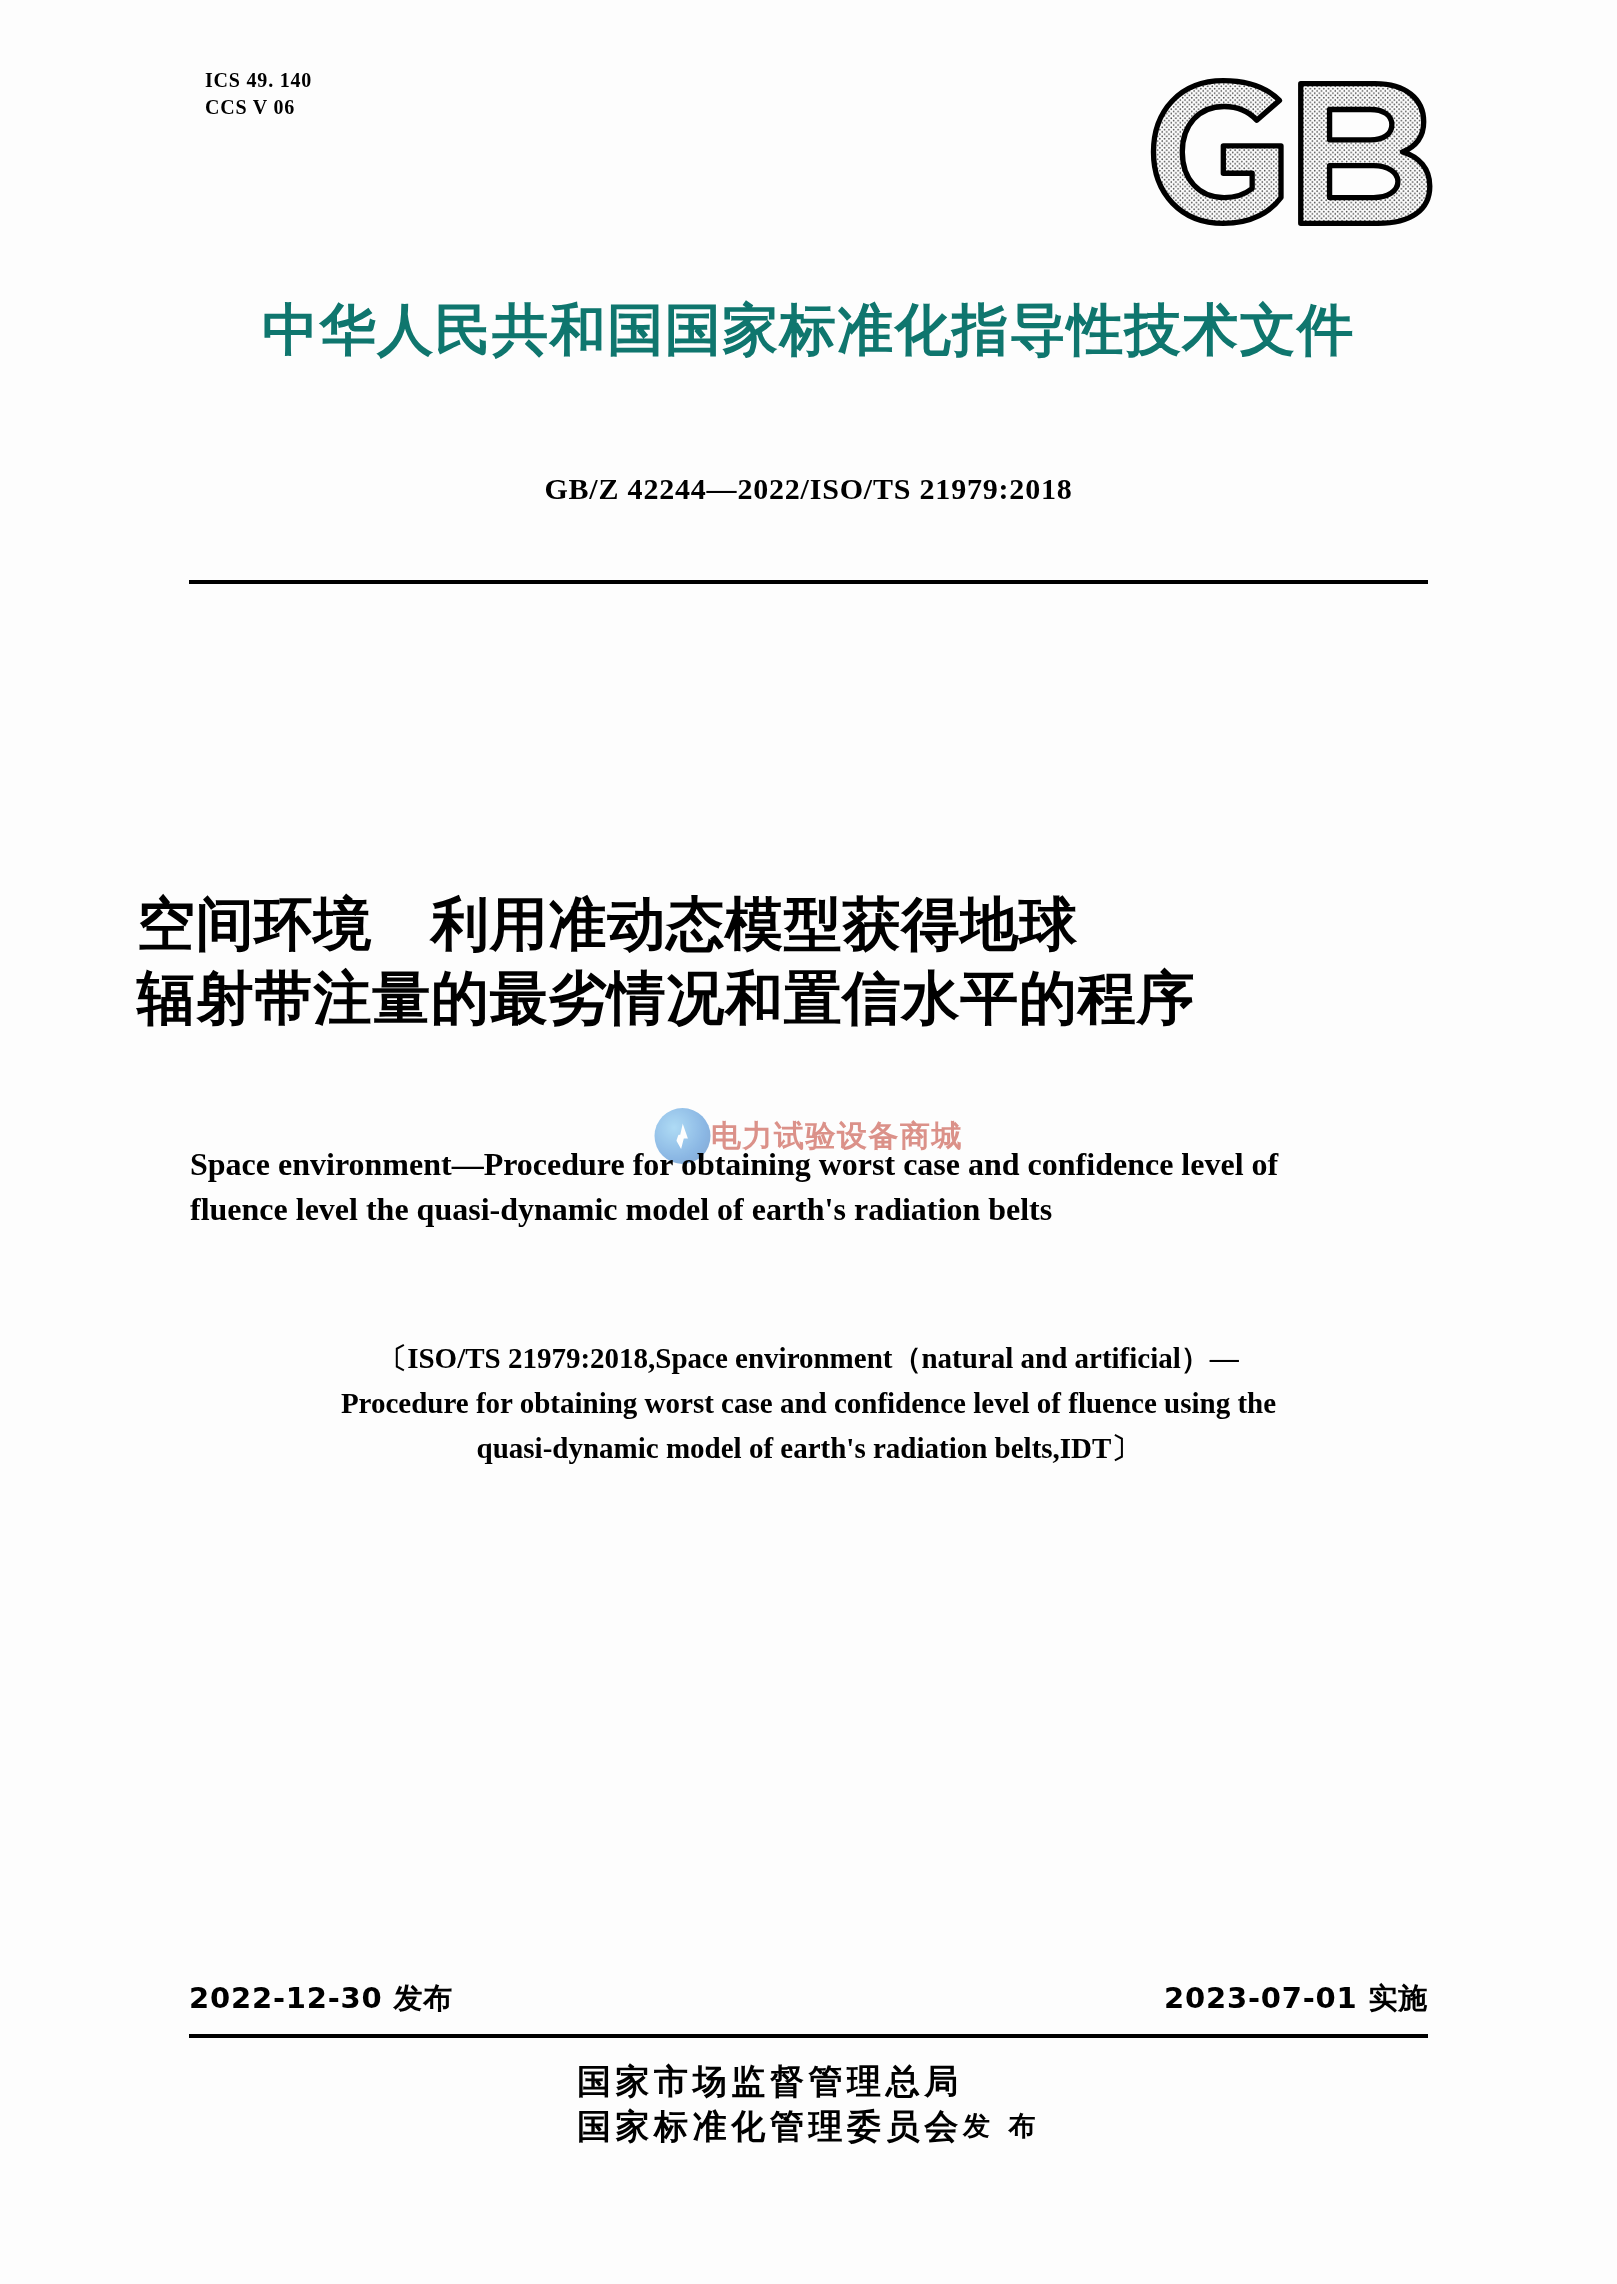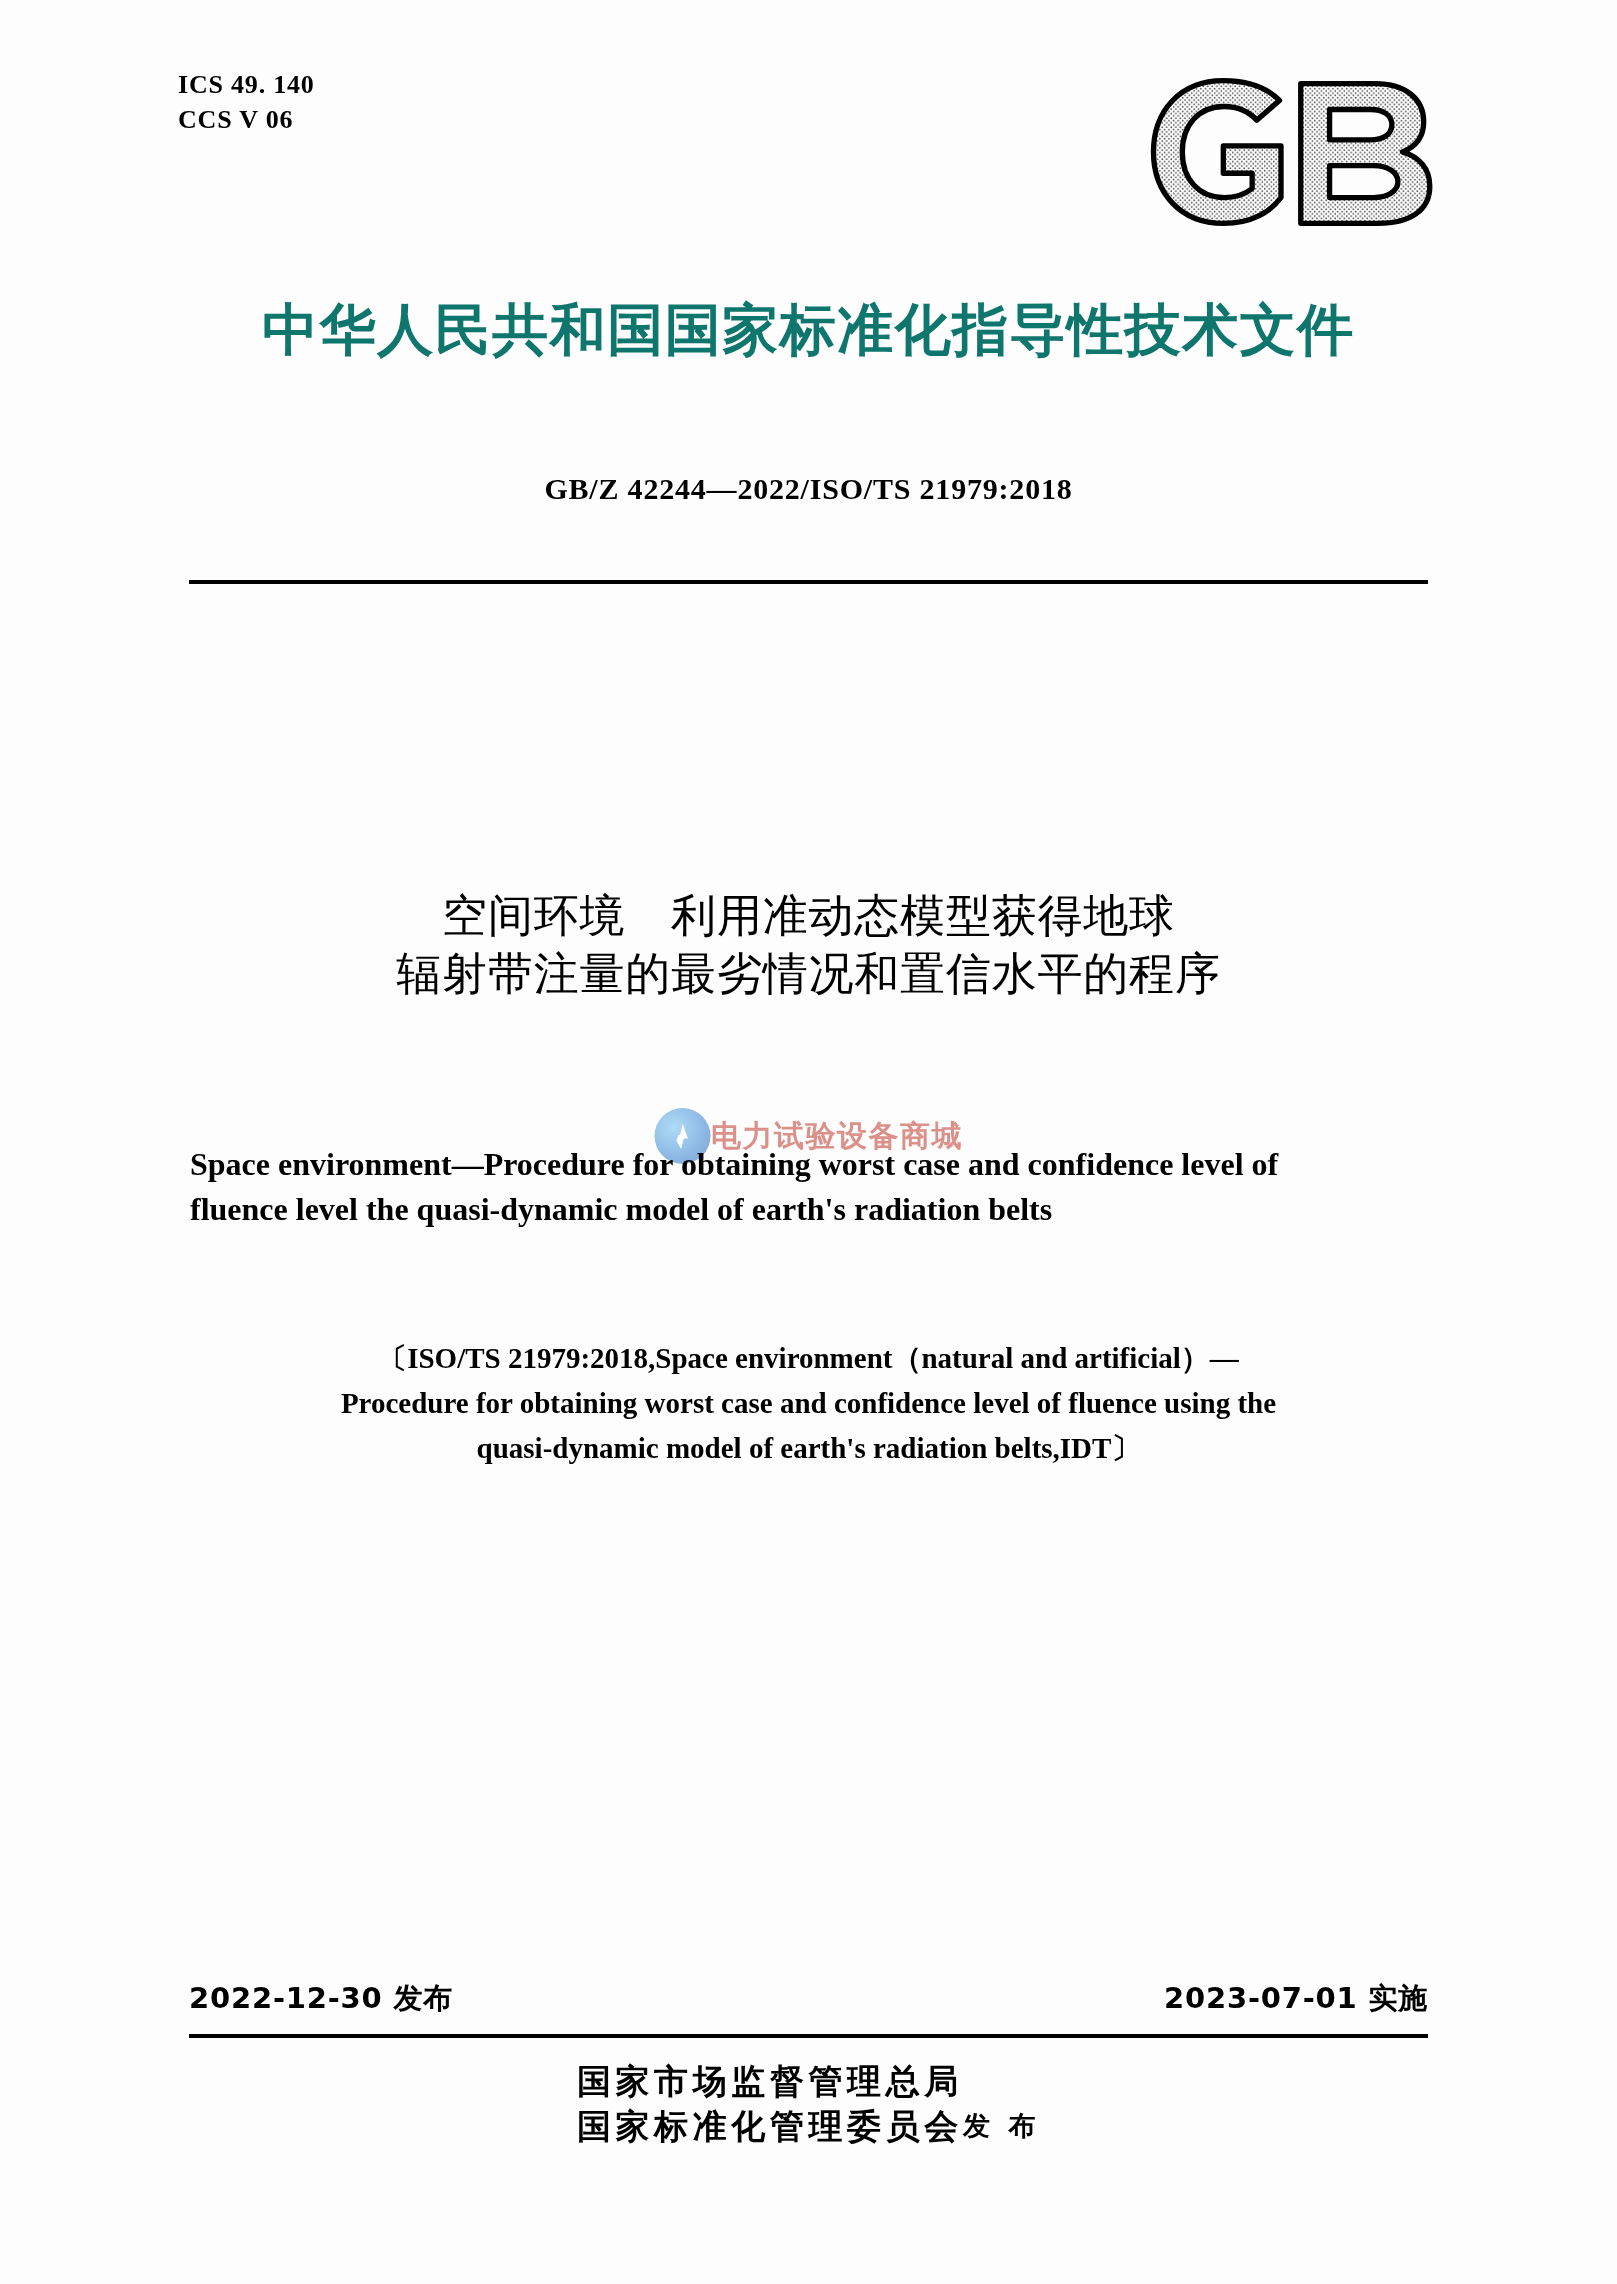--- a/index.html
+++ b/index.html
@@ -18,25 +18,25 @@
 
   .page {
     position: absolute;
     inset: 0;
     background: #fdfdfd;
   }
 
   
   .codes {
     position: absolute;
-    left: 178px;
+    left: 205px;
     top: 67px;
     font-family: "Liberation Serif", serif;
     font-weight: bold;
-    font-size: 26px;
+    font-size: 20px;
     line-height: 1.35;
     letter-spacing: 0.8px;
   }
   .codes div { white-space: pre; }
 
   
   .gb-logo {
     position: absolute;
     right: 152px;
     top: 67px;
@@ -79,24 +79,23 @@
     height: 3.8px;
     background: #000;
   }
 
   
   .title-cn {
     position: absolute;
     left: 137px;
     right: 137px;
     top: 887px;
-    text-align: center;
-    font-family: "DejaVu Sans", sans-serif;
-    font-weight: normal;
-    font-size: 45px;
+    font-family: "DejaVu Sans", sans-serif;
+    font-weight: bold;
+    font-size: 58px;
     line-height: 1.28;
     letter-spacing: 0.8px;
   }
   .title-cn .line1 { display: block; }
   .title-cn .line2 { display: block; }
 
   
   .watermark {
     position: absolute;
     left: 50%;

